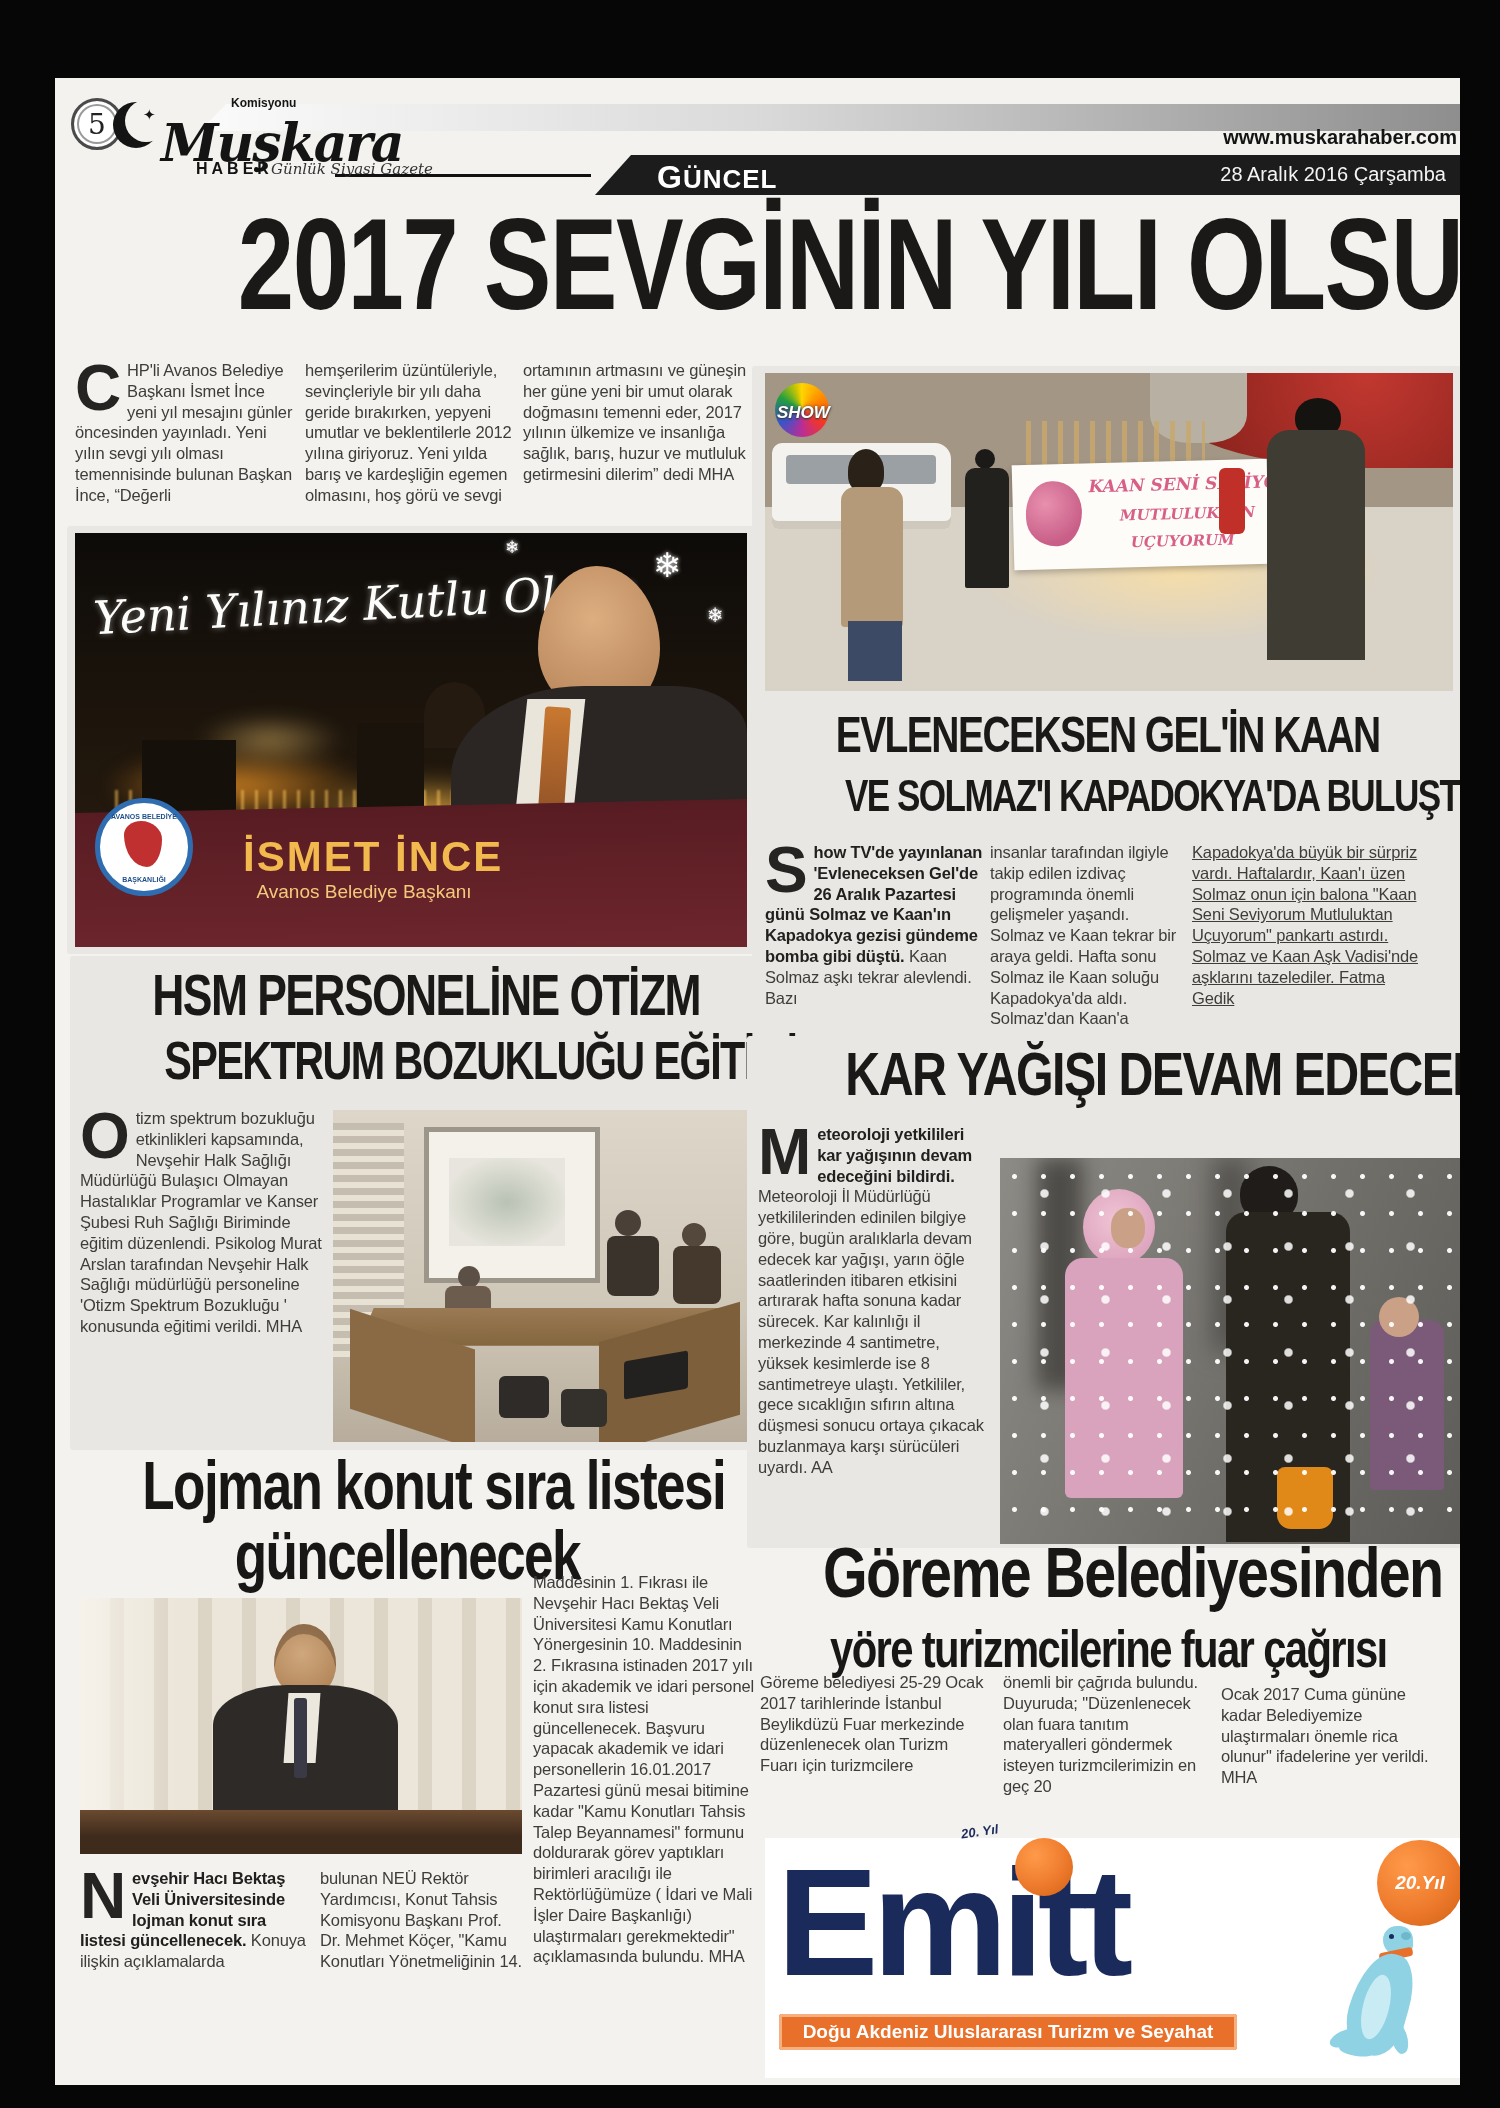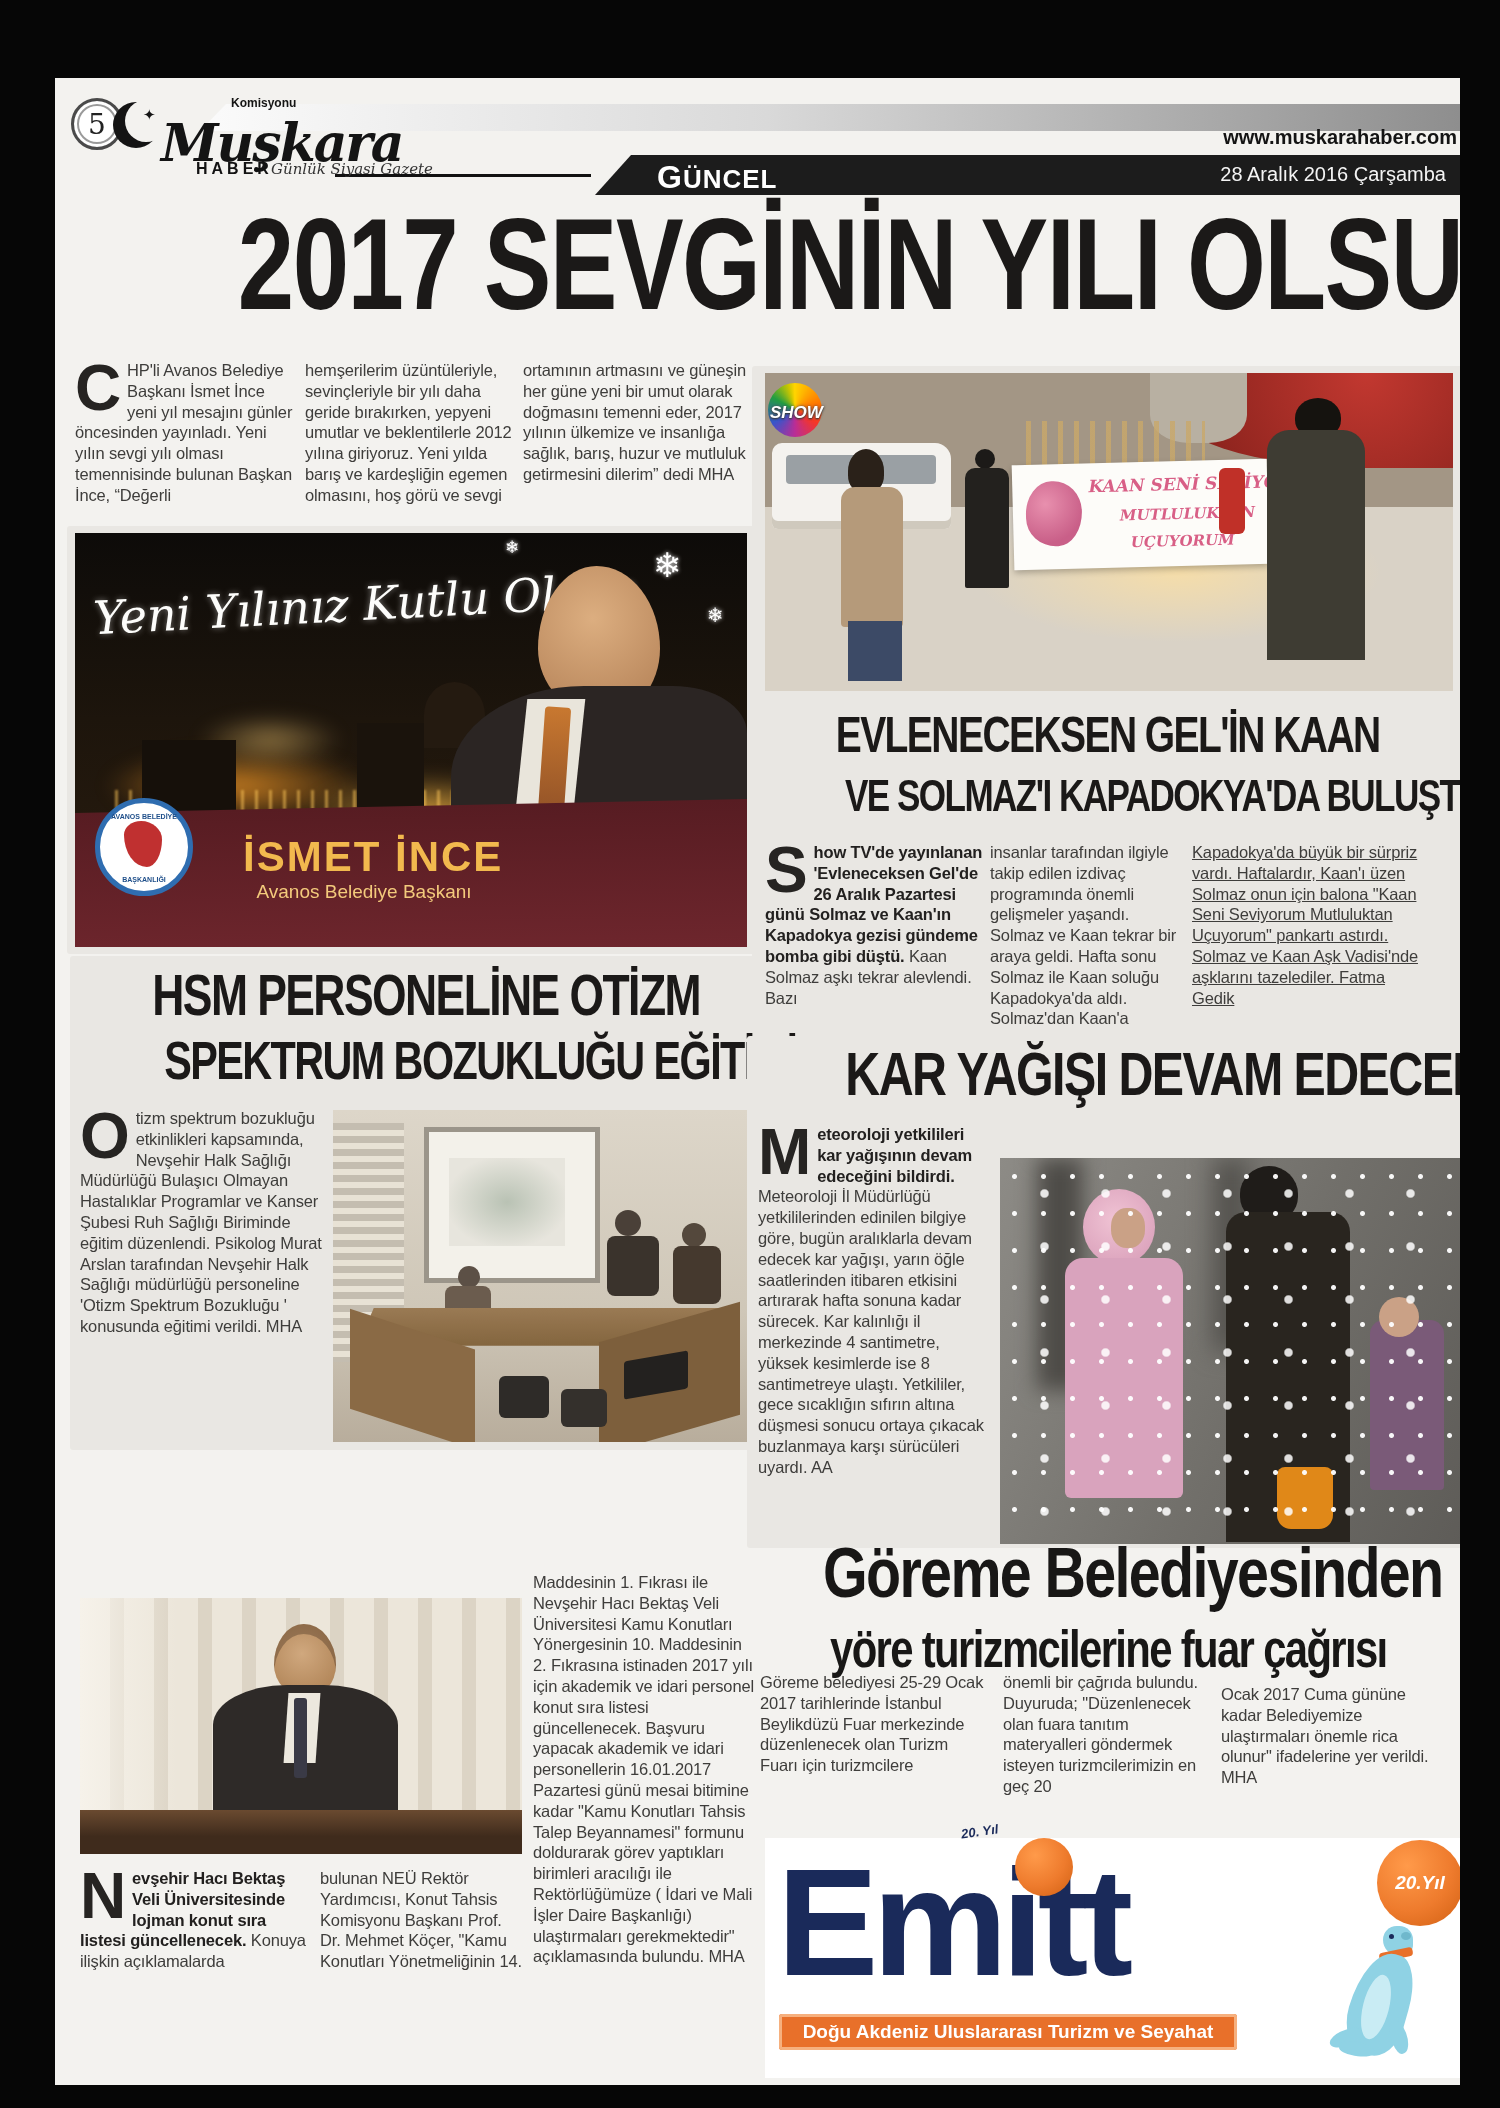--- a/index.html
+++ b/index.html
@@ -182,21 +182,21 @@
 
     <div style="left:12%;top:24%;width:36px;height:44px;background:#2a2119;border-radius:50% 50% 40% 40%;"></div>
     <div style="left:11%;top:36%;width:62px;height:140px;background:#b59a7a;border-radius:14px 14px 4px 4px;"></div>
     <div style="left:12%;top:78%;width:54px;height:60px;background:#3c4a66;"></div>
     <div style="left:30.5%;top:24%;width:20px;height:20px;background:#1c1a18;border-radius:50%;"></div>
     <div style="left:29%;top:30%;width:44px;height:120px;background:#23211e;border-radius:10px 10px 2px 2px;"></div>
     <div style="left:66%;top:30%;width:26px;height:66px;background:#c03028;border-radius:6px;"></div>
     <div style="left:77%;top:8%;width:46px;height:40px;background:#15130f;border-radius:50% 50% 45% 45%;"></div>
     <div style="left:73%;top:18%;width:98px;height:230px;background:#3e3c33;border-radius:22px 22px 0 0;"></div>
 
-    <div style="left:3px;top:10px;width:60px;height:62px;">
+    <div style="left:10px;top:10px;width:60px;height:62px;">
       <div class="show-sun"></div>
       <span class="show-word" style="left:2px;top:20px;">SHOW</span>
     </div>
   </div>
 
   <div class="hl" style="left:700px;top:628px;width:706px;font-size:50px;line-height:1.18;">
     <span class="cx">EVLENECEKSEN GEL'İN KAAN</span><br>
     <span class="cx" style="font-size:45px;">VE SOLMAZ'I KAPADOKYA'DA BULUŞTU</span>
   </div>
 
@@ -254,20 +254,24 @@
     <div style="left:14%;top:26%;width:118px;height:240px;background:#d9a3bd;border-radius:18px 18px 6px 6px;"></div>
     <div style="left:52%;top:2%;width:58px;height:56px;background:#1f1c19;border-radius:50% 50% 45% 45%;"></div>
     <div style="left:49%;top:14%;width:124px;height:330px;background:#29251f;border-radius:20px 20px 0 0;"></div>
     <div style="left:80%;top:42%;width:74px;height:170px;background:#7a5a78;border-radius:14px 14px 4px 4px;"></div>
     <div style="left:82%;top:36%;width:40px;height:40px;background:#caa186;border-radius:50%;"></div>
     <div style="left:60%;top:80%;width:56px;height:62px;background:#e08818;border-radius:8px 8px 14px 14px;"></div>
     <div class="snowdots1"></div>
     <div class="snowdots2"></div>
   </div>
 
+  <div class="hl" style="left:5px;top:1372px;width:695px;font-size:68px;line-height:1.03;color:#181716;">
+    <span class="cx">Lojman konut sıra listesi</span><br>
+    <span class="cx">güncellenecek</span>
+  </div>
 
   <div class="ph" style="left:25px;top:1520px;width:442px;height:256px;background:repeating-linear-gradient(90deg,#ece6da 0 30px,#dcd4c5 30px 44px);">
     <div style="left:0;top:0;width:22%;height:100%;background:linear-gradient(90deg,#f6f2ea,rgba(246,242,234,0));"></div>
     <div style="left:44%;top:10%;width:62px;height:74px;background:radial-gradient(circle at 45% 40%,#d0a87e,#b08457 80%);border-radius:48% 52% 46% 54%/55% 55% 45% 45%;box-shadow:inset 0 10px 0 rgba(60,40,25,.35);"></div>
     <div style="left:30%;top:34%;width:42%;height:52%;background:#2e2a28;border-radius:40% 40% 0 0/30% 30% 0 0;"></div>
     <div style="left:46.5%;top:37%;width:32px;height:70px;background:#ece8de;transform:skewX(-4deg);"></div>
     <div style="left:48.5%;top:39%;width:13px;height:80px;background:#3a3a46;border-radius:3px;"></div>
     <div style="left:24%;top:42%;width:54%;height:40%;background:#5a3a26;border-radius:18px 18px 0 0;z-index:-1;"></div>
     <div style="left:0;bottom:0;width:100%;height:17%;background:linear-gradient(#6a4a30,#3f2b1c 60%);"></div>
   </div>

